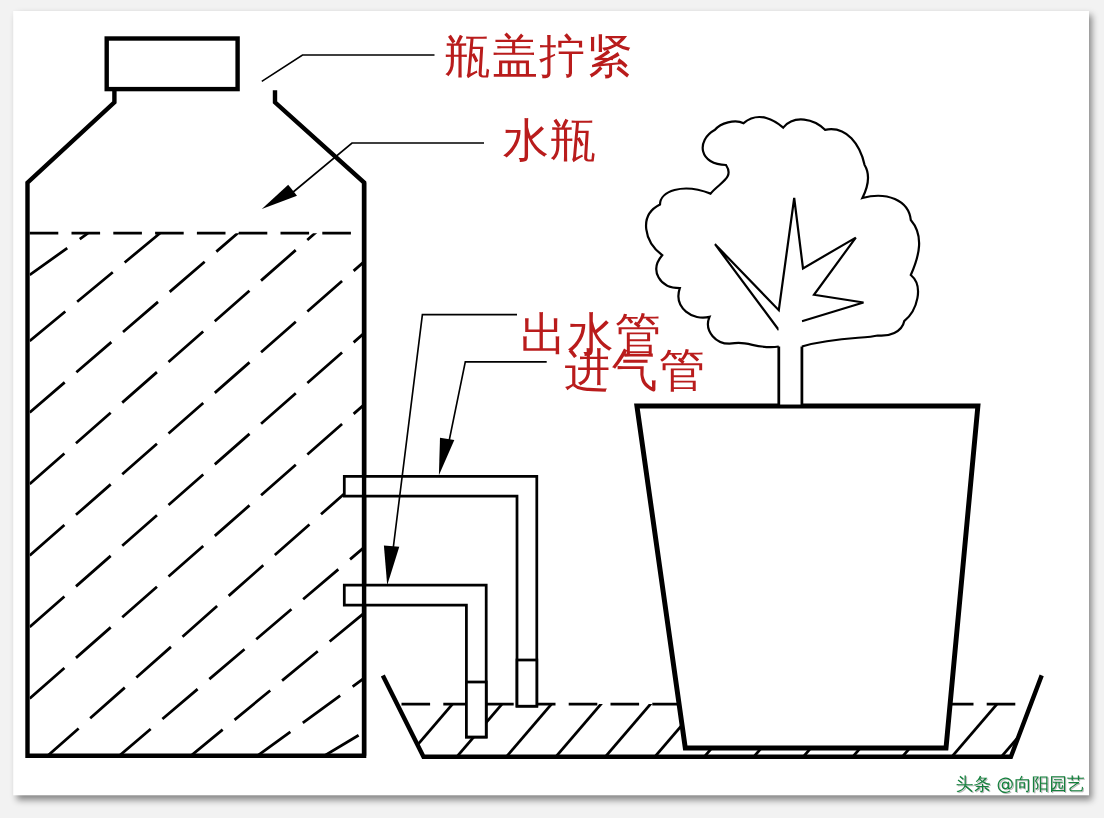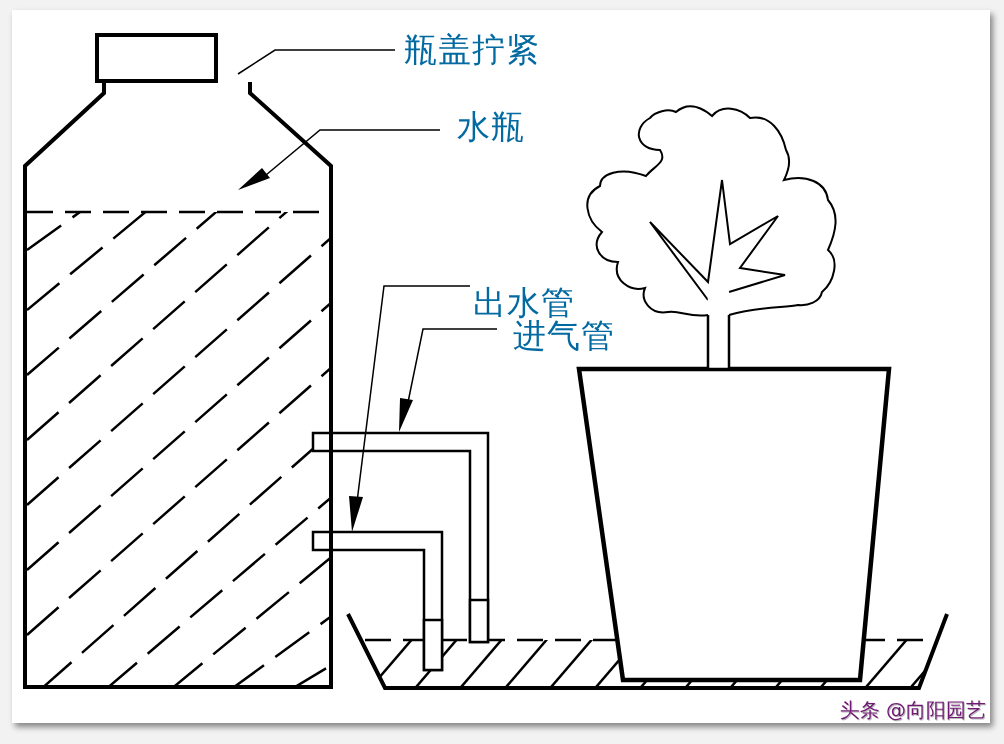--- a/index.html
+++ b/index.html
@@ -4,26 +4,26 @@
 <style>
   html, body { margin: 0; padding: 0; background: #f2f2f2; }
   body { width: 1004px; height: 744px; position: relative; overflow: hidden; font-family: "DejaVu Sans", sans-serif; }
   .card {
     position: absolute; left: 12px; top: 10px; width: 978px; height: 713px;
     background: #ffffff;
     box-shadow: 3px 4px 6px rgba(0,0,0,0.45);
   }
   svg.diagram { position: absolute; left: 0; top: 0; }
   .label {
-    position: absolute; font-family: Liberation Sans, sans-serif; font-size: 33px; color: #0369a1;
+    position: absolute; font-family: Liberation Mono, monospace; font-size: 42px; color: #b91c1c;
     line-height: 1; white-space: nowrap; letter-spacing: 1px;
   }
   .watermark {
     position: absolute; right: 18px; bottom: 20px; font-family: "DejaVu Sans", sans-serif;
-    font-size: 20px; color: #701a75; text-shadow: 1px 1px 0 #bbb; white-space: nowrap;
+    font-size: 16px; color: #15803d; text-shadow: 1px 1px 0 #bbb; white-space: nowrap;
   }
 </style>
 </head>
 <body>
 
 <div class="card"></div>
 
 <svg class="diagram" width="1004" height="744" viewBox="0 0 1004 744" xmlns="http://www.w3.org/2000/svg">
   <defs>
     <clipPath id="bottleWater">

